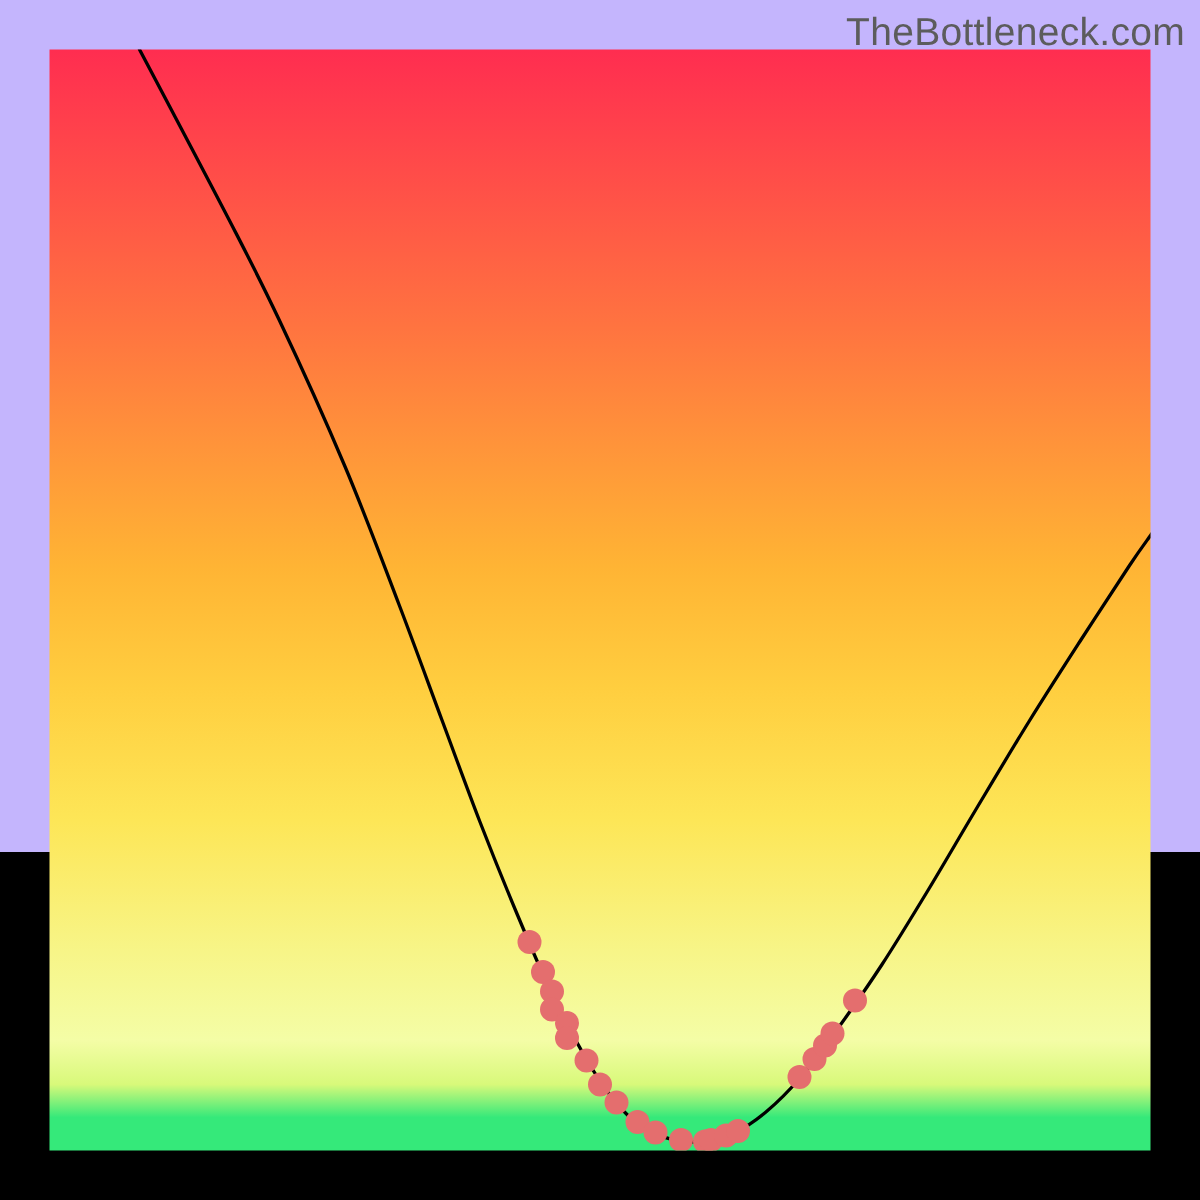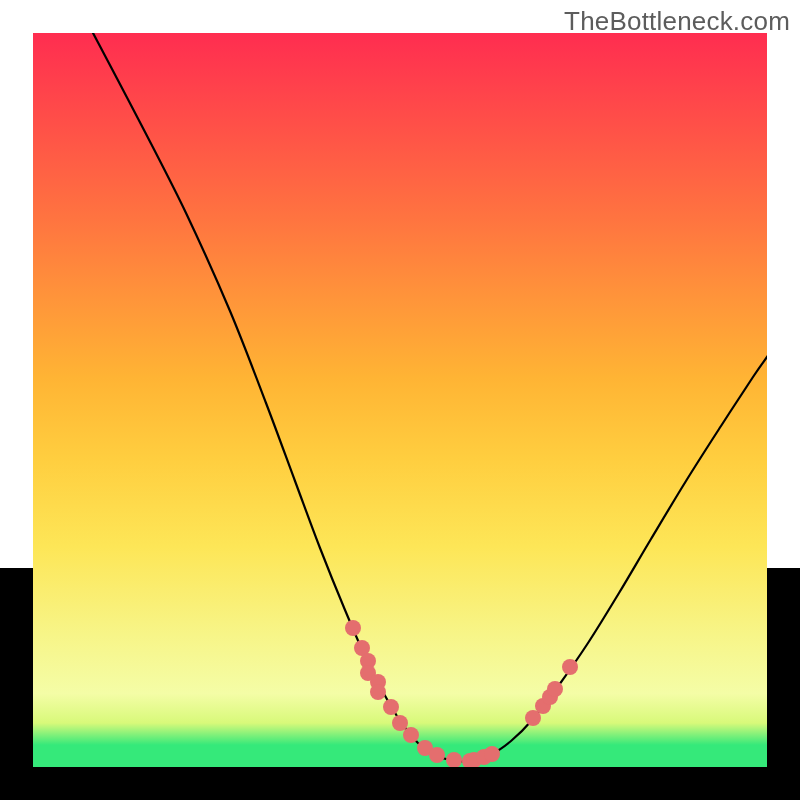--- a/index.html
+++ b/index.html
@@ -10,21 +10,21 @@
     background: #000;
     overflow: hidden;
     font-family: Arial, Helvetica, sans-serif;
   }
   .frame {
     position: absolute;
     top: 0;
     left: 0;
     width: 800px;
     height: 568px;
-    background: #ffffff;
+    background: #c4b5fd;
   }
   .plot {
     position: absolute;
     top: 33px;
     left: 33px;
     width: 734px;
     height: 734px;
     background: linear-gradient(
       to top,
       #35e97a 0%,

